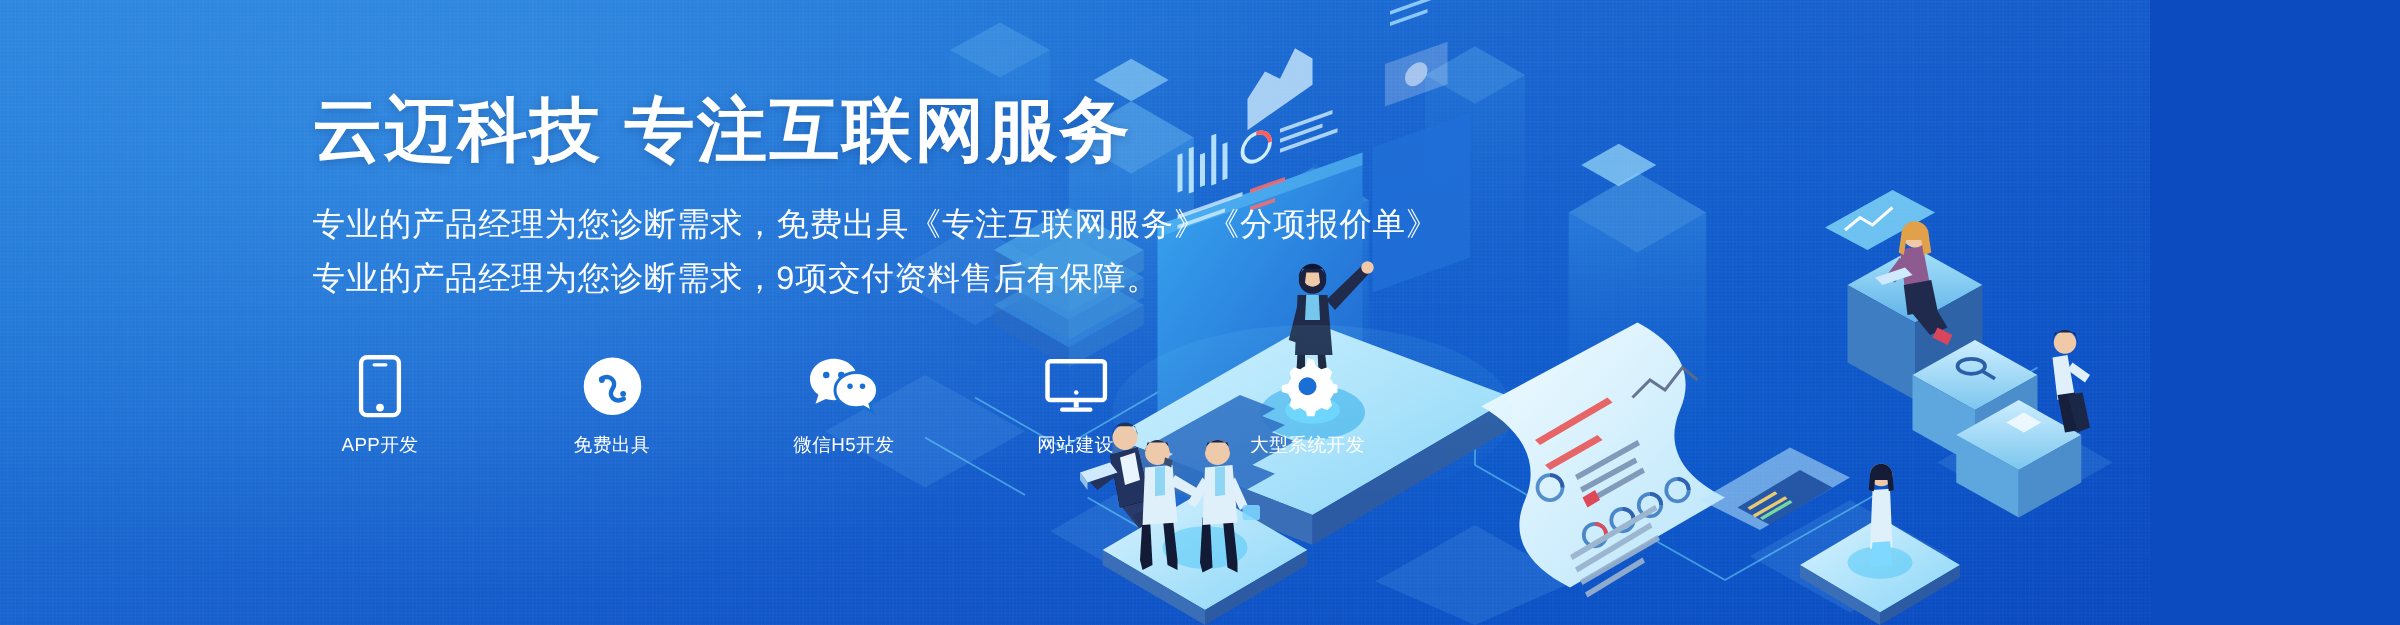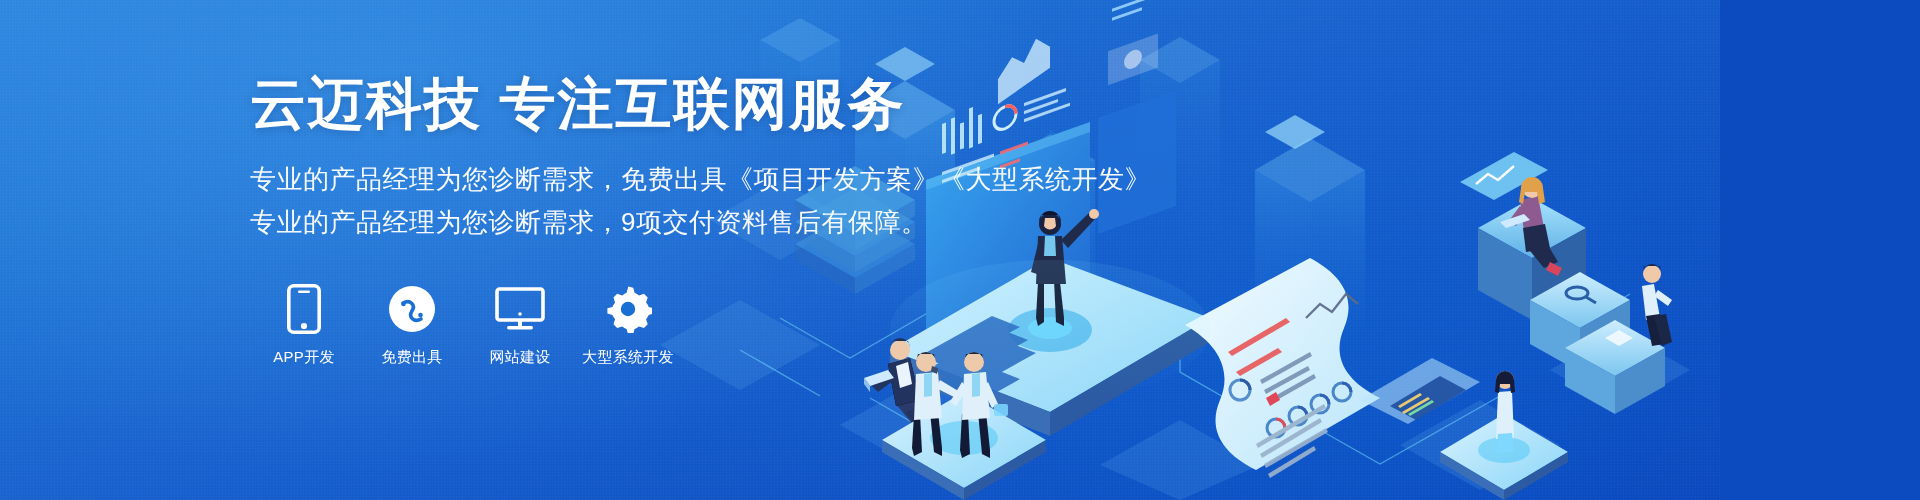--- a/index.html
+++ b/index.html
@@ -70,20 +70,21 @@
     white-space: nowrap;
     opacity: 0.97;
   }
 
   
   .services {
     display: flex;
     align-items: flex-start;
     margin-top: 40px;
     gap: 0px;
+    justify-content: space-between;
   }
   .service {
     display: flex;
     flex-direction: column;
     align-items: center;
     width: 108px;
     text-decoration: none;
   }
   .service .ico {
     height: 52px;
@@ -502,21 +503,21 @@
       </g>
 
       <ellipse cx="430" cy="330" rx="160" ry="70" fill="url(#gGlow)" opacity="0.12"></ellipse>
     </svg>
   </div>
 
   <div class="content">
 
     <h1 class="headline">云迈科技 专注互联网服务</h1>
 
-    <p class="subline">专业的产品经理为您诊断需求，免费出具《项目开发方案》《大型系统开发》</p>
+    <p class="subline">专业的产品经理为您诊断需求，免费出具《专注互联网服务》《分项报价单》</p>
 
     <p class="subline">专业的产品经理为您诊断需求，9项交付资料售后有保障。</p>
 
     <div class="services">
 
       <div class="service">
         <span class="ico">
           <svg width="34" height="50" viewBox="0 0 34 50" xmlns="http://www.w3.org/2000/svg">
             <rect x="1.8" y="1.8" width="30.4" height="46.4" rx="5" ry="5" fill="none" stroke="#ffffff" stroke-width="3.6"></rect>
             <rect x="11" y="6.5" width="12" height="2.6" rx="1.3" fill="#ffffff"></rect>
@@ -531,20 +532,38 @@
           <svg width="48" height="48" viewBox="0 0 48 48" xmlns="http://www.w3.org/2000/svg">
             <circle cx="24" cy="24" r="23" fill="#ffffff"></circle>
             <path d="M15 18 c7 -4 13 2 9 8 c-4 6 2 12 9 8" fill="none" stroke="#1a6fd4" stroke-width="3.6" stroke-linecap="round"></path>
             <circle cx="15.5" cy="19" r="2.3" fill="#1a6fd4"></circle>
             <circle cx="32.5" cy="30" r="2.3" fill="#1a6fd4"></circle>
           </svg>
         </span>
         <span class="cap">免费出具</span>
       </div>
 
+      <div class="service">
+        <span class="ico">
+          <svg width="56" height="46" viewBox="0 0 56 46" xmlns="http://www.w3.org/2000/svg">
+
+            <path d="M20 1 C9 1 1 8.6 1 17.4 C1 22.4 3.6 26.8 7.8 29.8 L5.4 37 L13.6 33.2
+                     C15.6 33.8 17.8 34.1 20 34.1 C31 34.1 39 26.2 39 17.4 C39 8.6 31 1 20 1 Z" fill="#ffffff"></path>
+            <circle cx="14" cy="14" r="2.6" fill="#1a6fd4"></circle>
+            <circle cx="26" cy="14" r="2.6" fill="#1a6fd4"></circle>
+
+            <path d="M38 12 C28.6 12 21 18.4 21 26.1 C21 33.8 28.6 40.2 38 40.2
+                     C40 40.2 41.9 40 43.6 39.5 L51 43.6 L49 37.3 C52.6 34.6 55 30.6 55 26.1
+                     C55 18.4 47.4 12 38 12 Z" fill="#ffffff" stroke="#1a6fd4" stroke-width="2.4"></path>
+            <circle cx="33" cy="23" r="2.2" fill="#1a6fd4"></circle>
+            <circle cx="43" cy="23" r="2.2" fill="#1a6fd4"></circle>
+          </svg>
+        </span>
+        <span class="cap">微信H5开发</span>
+      </div>
 
       <div class="service">
         <span class="ico">
           <svg width="50" height="44" viewBox="0 0 50 44" xmlns="http://www.w3.org/2000/svg">
             <rect x="2" y="2" width="46" height="31" rx="2.5" ry="2.5" fill="none" stroke="#ffffff" stroke-width="3.6"></rect>
             <circle cx="25" cy="27" r="1.8" fill="#ffffff"></circle>
             <rect x="23" y="33" width="4" height="6" fill="#ffffff"></rect>
             <rect x="12" y="39" width="26" height="3.4" rx="1.7" fill="#ffffff"></rect>
           </svg>
         </span>

